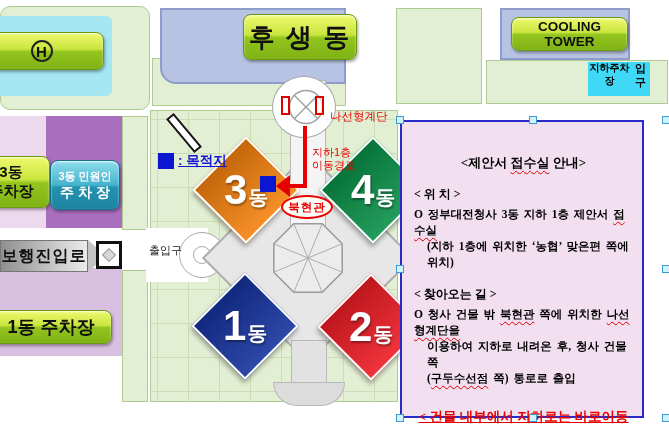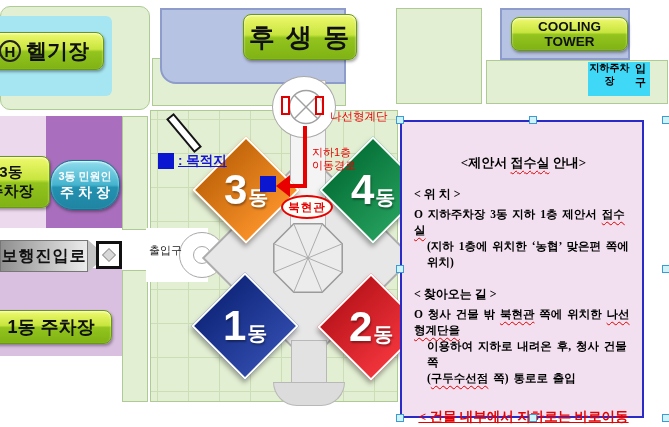--- a/index.html
+++ b/index.html
@@ -168,49 +168,48 @@
   </div>
 
   <div class="legend" style="left:158px;top:152px;">
     <span class="bluesq" style="position:static;width:16px;height:16px;display:inline-block;"></span>
     <span>: 목적지</span>
   </div>
   <div class="crosswalk" style="left:162px;top:128px;"></div>
 
   <div class="pill" style="left:-16px;top:32px;width:120px;height:38px;font-size:21px;">
     <span class="hicon">H</span>
-    <span>헬기장</span>
   </div>
   <div class="pill" style="left:243px;top:14px;width:114px;height:46px;font-size:26px;letter-spacing:2px;">후 생 동</div>
   <div class="pill" style="left:511px;top:17px;width:117px;height:34px;font-size:13.5px;">COOLING TOWER</div>
   <div class="cyanlabel" style="left:588px;top:62px;width:62px;height:34px;font-size:10px;">
     <div>지하주차장</div>
     <div style="font-size:11px;">입구</div>
   </div>
   <div class="pill" style="left:-28px;top:156px;width:78px;height:52px;font-size:15px;flex-direction:column;line-height:1.25;">
     <div>3동</div>
     <div>주차장</div>
   </div>
-  <div class="pill pill-teal" style="left:50px;top:160px;width:70px;height:50px;font-size:11px;flex-direction:column;line-height:1.3;border-radius:23px;">
+  <div class="pill pill-teal" style="left:50px;top:160px;width:70px;height:50px;font-size:11px;flex-direction:column;line-height:1.3;">
     <div>3동 민원인</div>
     <div style="font-size:14px;">주 차 장</div>
   </div>
   <div class="pill" style="left:-10px;top:310px;width:122px;height:34px;font-size:18px;">1동 주차장</div>
 
   <div class="pedbanner" style="left:0;top:240px;width:88px;height:32px;">보행진입로</div>
   <div class="chevron" style="left:88px;top:240px;"></div>
   <div class="bracket" style="left:96px;top:241px;">
       <span></span>
     </div>
 
   <div class="infobox">
     <div>
         <div class="ib-title"><span>&lt;제안서 </span><span class="sq">접수실</span><span> 안내&gt;</span></div>
         <div class="ib-h"><span>&lt; 위 치 &gt;</span></div>
-        <div class="ib-b"><span>O 지하주차장 3동 지하 1층 제안서 </span><span class="sq">접수실</span></div>
+        <div class="ib-b"><span>O 정부대전청사 3동 지하 1층 제안서 </span><span class="sq">접수실</span></div>
         <div class="ib-i"><span>(지하 1층에 위치한 ‘농협’ 맞은편 쪽에 위치)</span></div>
         <div class="ib-gap"></div>
         <div class="ib-h"><span>&lt; 찾아오는 길 &gt;</span></div>
         <div class="ib-b"><span>O 청사 건물 밖 </span><span class="sq">북현관</span><span> 쪽에 위치한 </span><span class="sq">나선형계단을</span></div>
         <div class="ib-i"><span>이용하여 지하로 내려온 후, 청사 건물 쪽</span></div>
         <div class="ib-i"><span>(</span><span class="sq">구두수선점</span><span> 쪽) 통로로 출입</span></div>
         <div class="ib-gap"></div>
         <div class="ib-warn"><span>&lt; 건물 내부에서 지하로는 바로이동 불가 &gt;</span></div>
         <div class="ib-gap"></div>
         <div class="ib-b"><span>* 필요시, 자세한 안내사항은 사전에 계약담당자에게</span></div>

